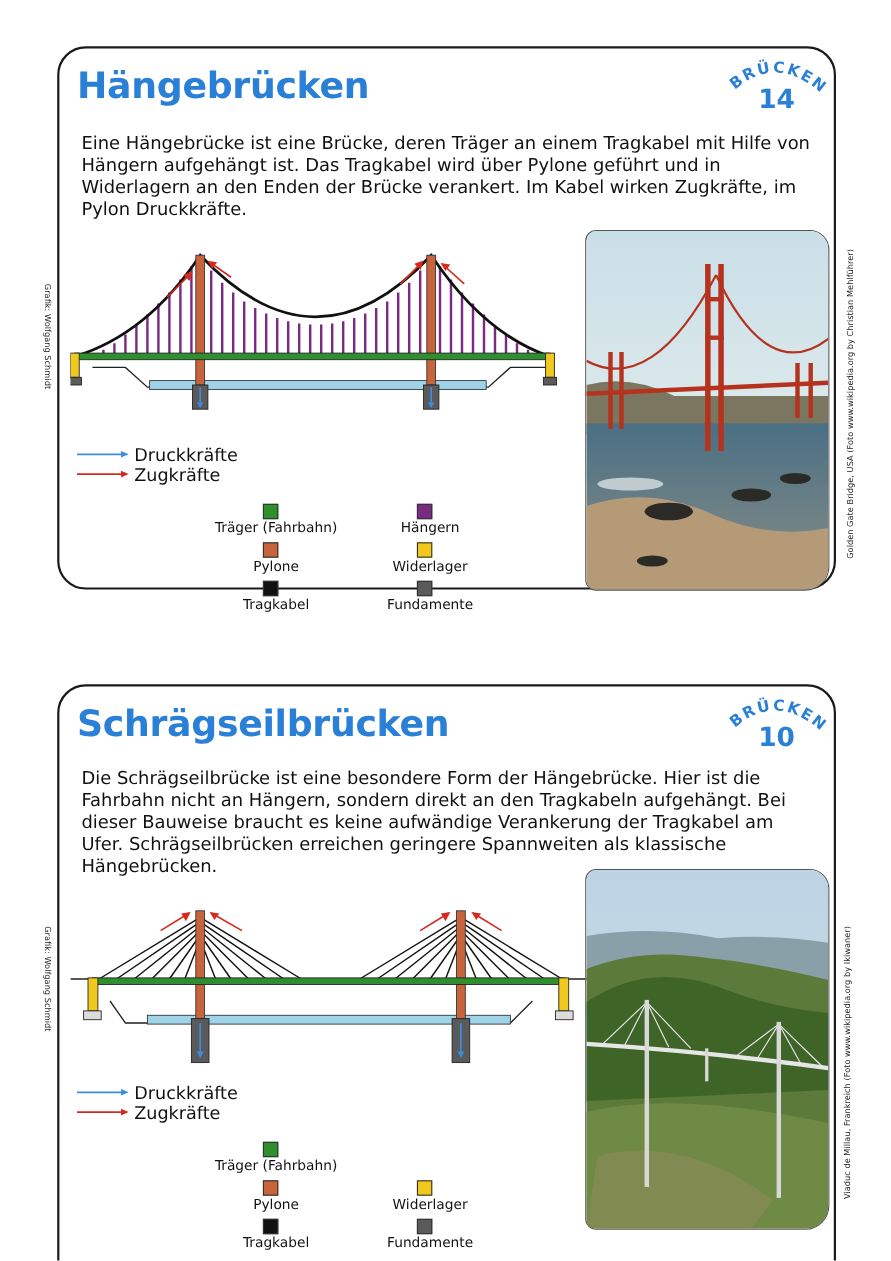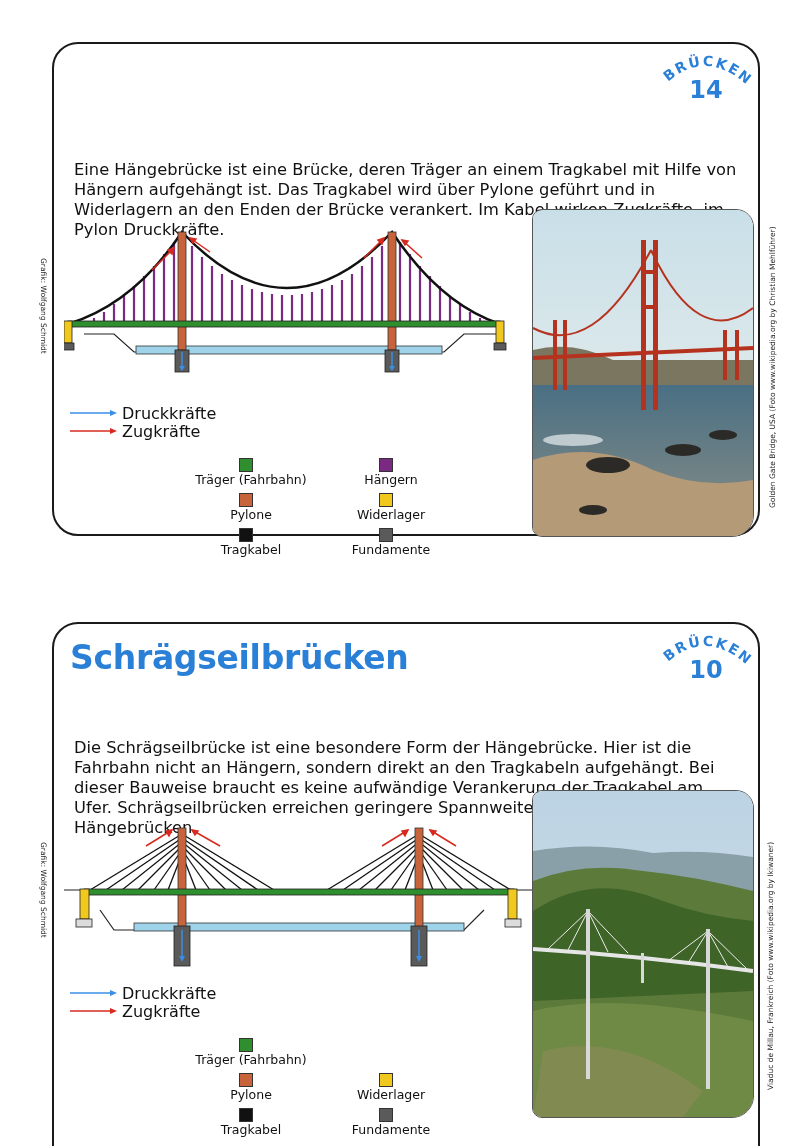--- a/index.html
+++ b/index.html
@@ -20,21 +20,21 @@
     font-size: 33px; color: #2a7fd6; letter-spacing: -0.3px;
   }
   .badge { position: absolute; right: 6px; top: 8px; width: 92px; height: 60px; }
   .badge .arc { position: absolute; left: 0; top: 0; }
   .badge .num {
     position: absolute; left: 0; width: 92px; top: 24px; text-align: center;
     font-weight: bold; font-size: 24px; color: #2a7fd6;
   }
   .desc {
     position: absolute; left: 20px; top: 76px; width: 672px;
-    font-size: 16.3px; line-height: 20px; color: #111; margin-top: 40px;
+    font-size: 16.3px; line-height: 20px; color: #111;
   }
   .c2 .desc { width: 660px; top: 74px; }
   .photo {
     position: absolute; right: 4px; width: 220px; border-radius: 10px 18px 22px 10px; overflow: hidden;
     border: 1.5px solid #555;
   }
   .c1 .photo { top: 165px; height: 326px; }
   .c2 .photo { top: 166px; height: 326px; }
   .diagram { position: absolute; left: 10px; }
   .c1 .diagram { top: 180px; }
@@ -56,20 +56,21 @@
     position: absolute; font-size: 7.5px; color: #222; white-space: nowrap;
     transform-origin: left top;
   }
   .left-credit { transform: rotate(90deg); }
   .right-credit { transform: rotate(-90deg); }
 </style>
 </head>
 <body>
 
 <div class="card c1">
+  <div class="title">Hängebrücken</div>
 
   <div class="badge">
     <svg class="arc" width="92" height="40" viewBox="0 0 92 40">
       <defs>
           <path id="arc1" d="M8,30 Q46,-4 88,34"></path>
         </defs>
       <text font-family="DejaVu Sans, sans-serif" font-weight="bold" font-size="14" fill="#2a7fd6" letter-spacing="2">
         <textPath href="#arc1">BRÜCKEN</textPath>
       </text>
     </svg>

